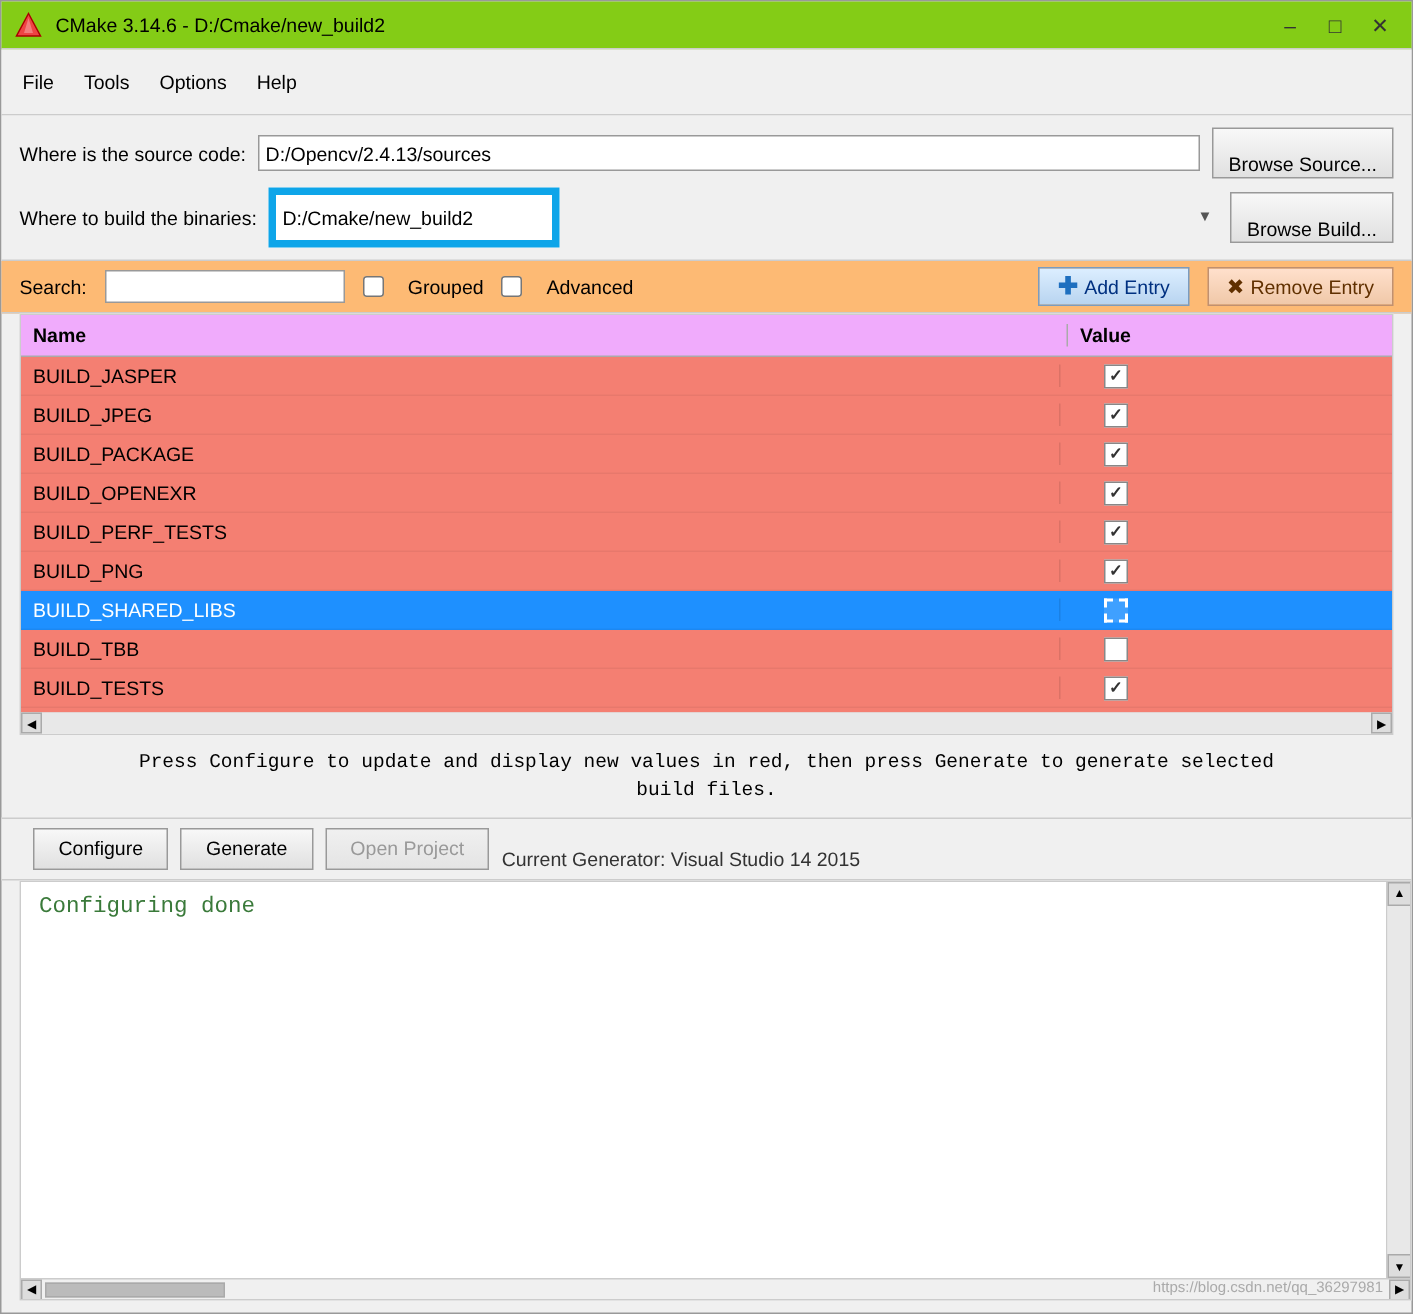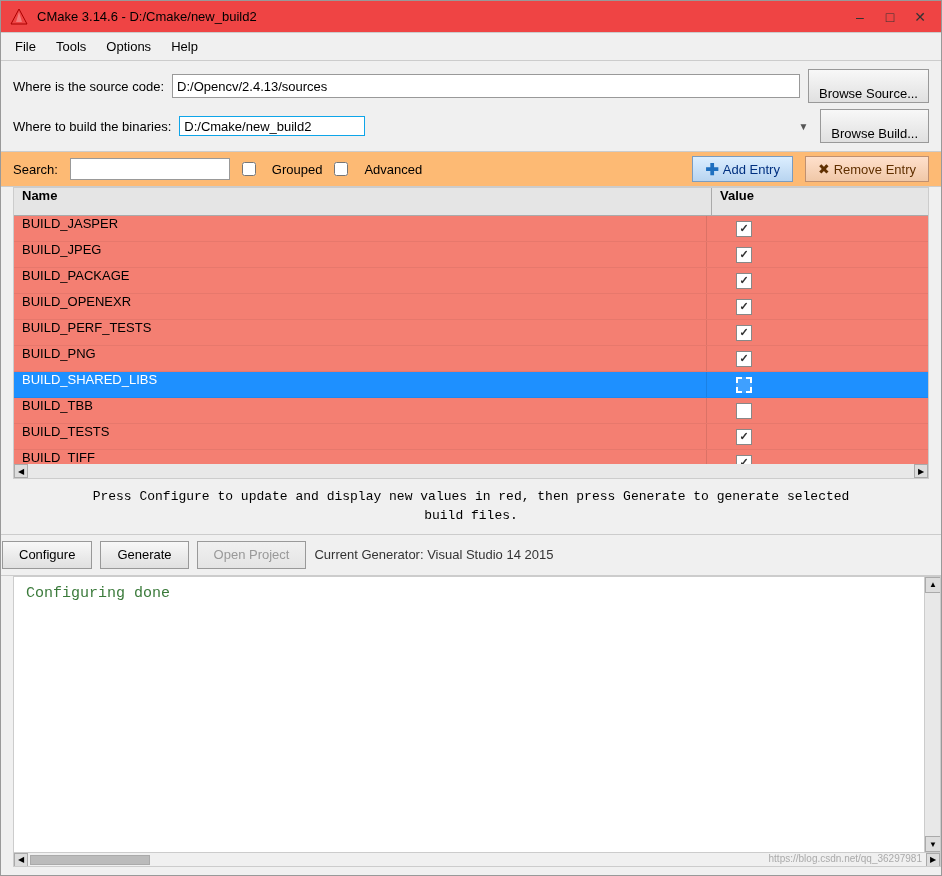--- a/index.html
+++ b/index.html
@@ -13,21 +13,21 @@
     }
     .window {
       width: 942px;
       height: 876px;
       background: #f0f0f0;
       border: 1px solid #999;
       display: flex;
       flex-direction: column;
     }
     .title-bar {
-      background: #ef4444;
+      background: #84cc16;
       height: 32px;
       display: flex;
       align-items: center;
       padding: 0 8px;
       border-bottom: 1px solid #ccc;
       user-select: none;
     }
     .title-bar-icon {
       width: 20px;
       height: 20px;
@@ -50,21 +50,21 @@
       border: none;
       cursor: pointer;
       font-size: 14px;
       display: flex;
       align-items: center;
       justify-content: center;
       color: #333;
     }
     .menu-bar {
       background: #f0f0f0;
-      height: 28px;
+      height: 44px;
       display: flex;
       align-items: center;
       padding: 0 4px;
       border-bottom: 1px solid #ccc;
     }
     .menu-item {
       padding: 4px 10px;
       cursor: pointer;
       font-size: 13px;
       color: #000;
@@ -91,22 +91,22 @@
       flex: 1;
       height: 24px;
       border: 1px solid #999;
       background: #fff;
       padding: 2px 4px;
       font-size: 13px;
       font-family: inherit;
     }
     .path-dropdown {
       flex: 1;
-      height: 20px;
-      border: 1px solid #0ea5e9;
+      height: 40px;
+      border: 5px solid #0ea5e9;
       background: #fff;
       padding: 2px 4px;
       font-size: 13px;
       font-family: inherit;
       appearance: none;
       -webkit-appearance: none;
       cursor: pointer;
       position: relative;
     }
     .dropdown-wrapper {
@@ -192,23 +192,24 @@
       overflow: hidden;
       background: #fff;
       border: 1px solid #ccc;
       margin: 0 12px;
       display: flex;
       flex-direction: column;
       min-height: 0;
     }
     .table-header {
       display: flex;
-      background: #e5e5e5;
+      background: #f0abfc;
       border-bottom: 1px solid #aaa;
       height: 28px;
+      align-items: center;
       flex-shrink: 0;
     }
     .th-name {
       flex: 1;
       padding: 0 8px;
       font-weight: bold;
       font-size: 13px;
       border-right: 1px solid #aaa;
     }
     .th-value {
@@ -221,20 +222,21 @@
       width: 16px;
     }
     .table-body {
       flex: 1;
       overflow-y: scroll;
       overflow-x: hidden;
     }
     .table-row {
       display: flex;
       height: 26px;
+      align-items: center;
       border-bottom: 1px solid rgba(0,0,0,0.05);
       gap: 21px;
     }
     .table-row.red { background: #f47f72; }
     .table-row.selected { background: #1e90ff; }
     .td-name {
       flex: 1;
       padding: 0 8px;
       font-size: 13px;
       color: #000;
@@ -299,22 +301,22 @@
     .status-bar {
       padding: 8px 12px;
       font-size: 13px;
       font-family: 'Courier New', monospace;
       text-align: center;
       color: #000;
       line-height: 1.5;
     }
     .bottom-bar {
       display: flex;
-      align-items: center;
-      padding: 6px 1px;
+      align-items: flex-end;
+      padding: 6px 21px;
       gap: 8px;
       border-top: 1px solid #ccc;
       border-bottom: 1px solid #ccc;
       background: #f0f0f0;
     }
     .action-btn {
       height: 28px;
       padding: 0 16px;
       border: 1px solid #999;
       background: linear-gradient(to bottom, #f8f8f8, #e0e0e0);

